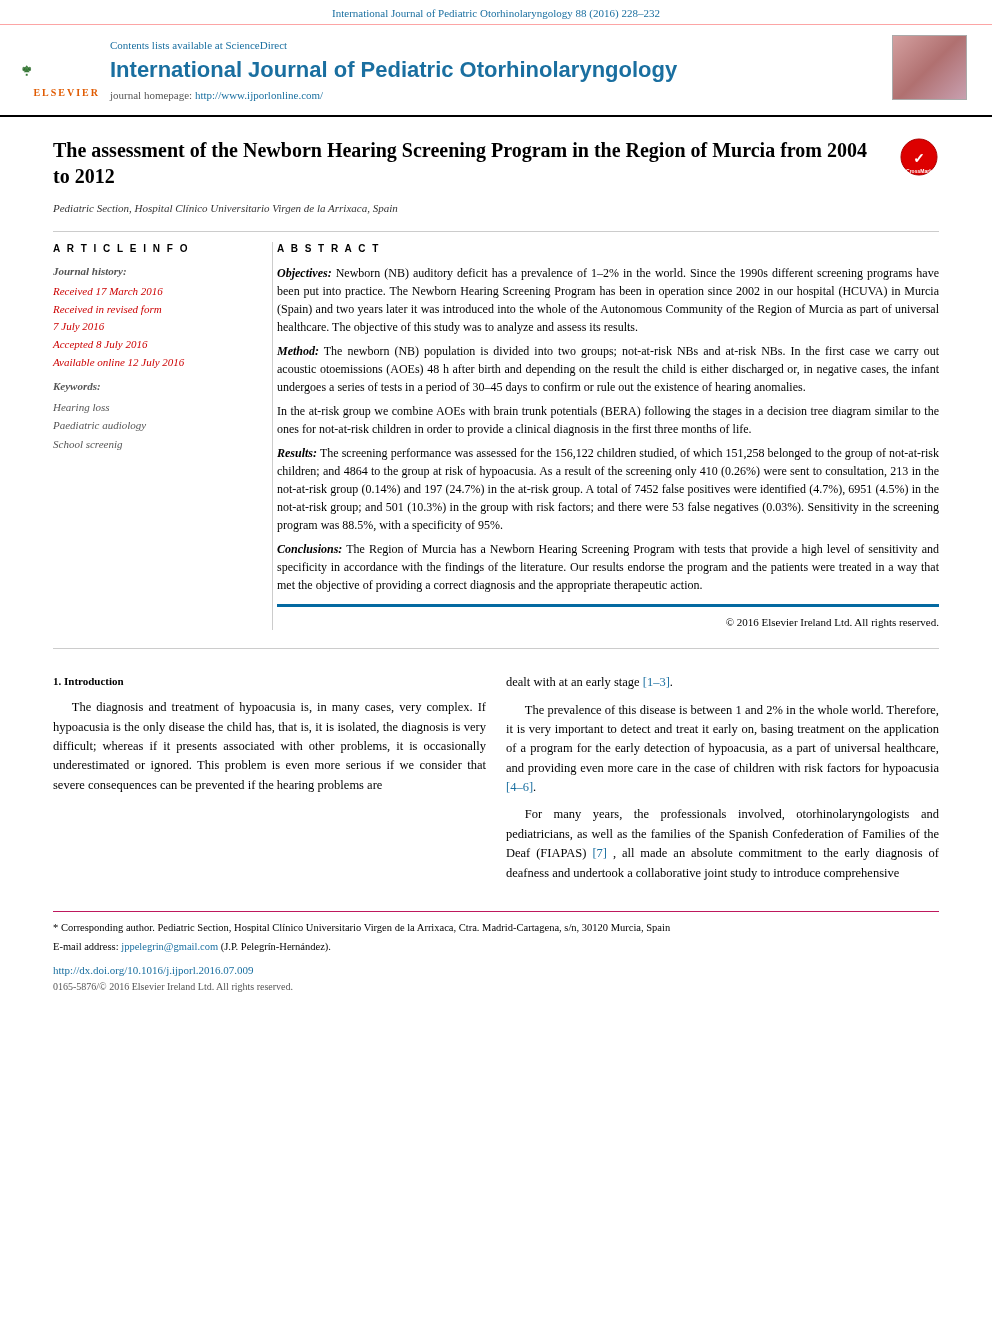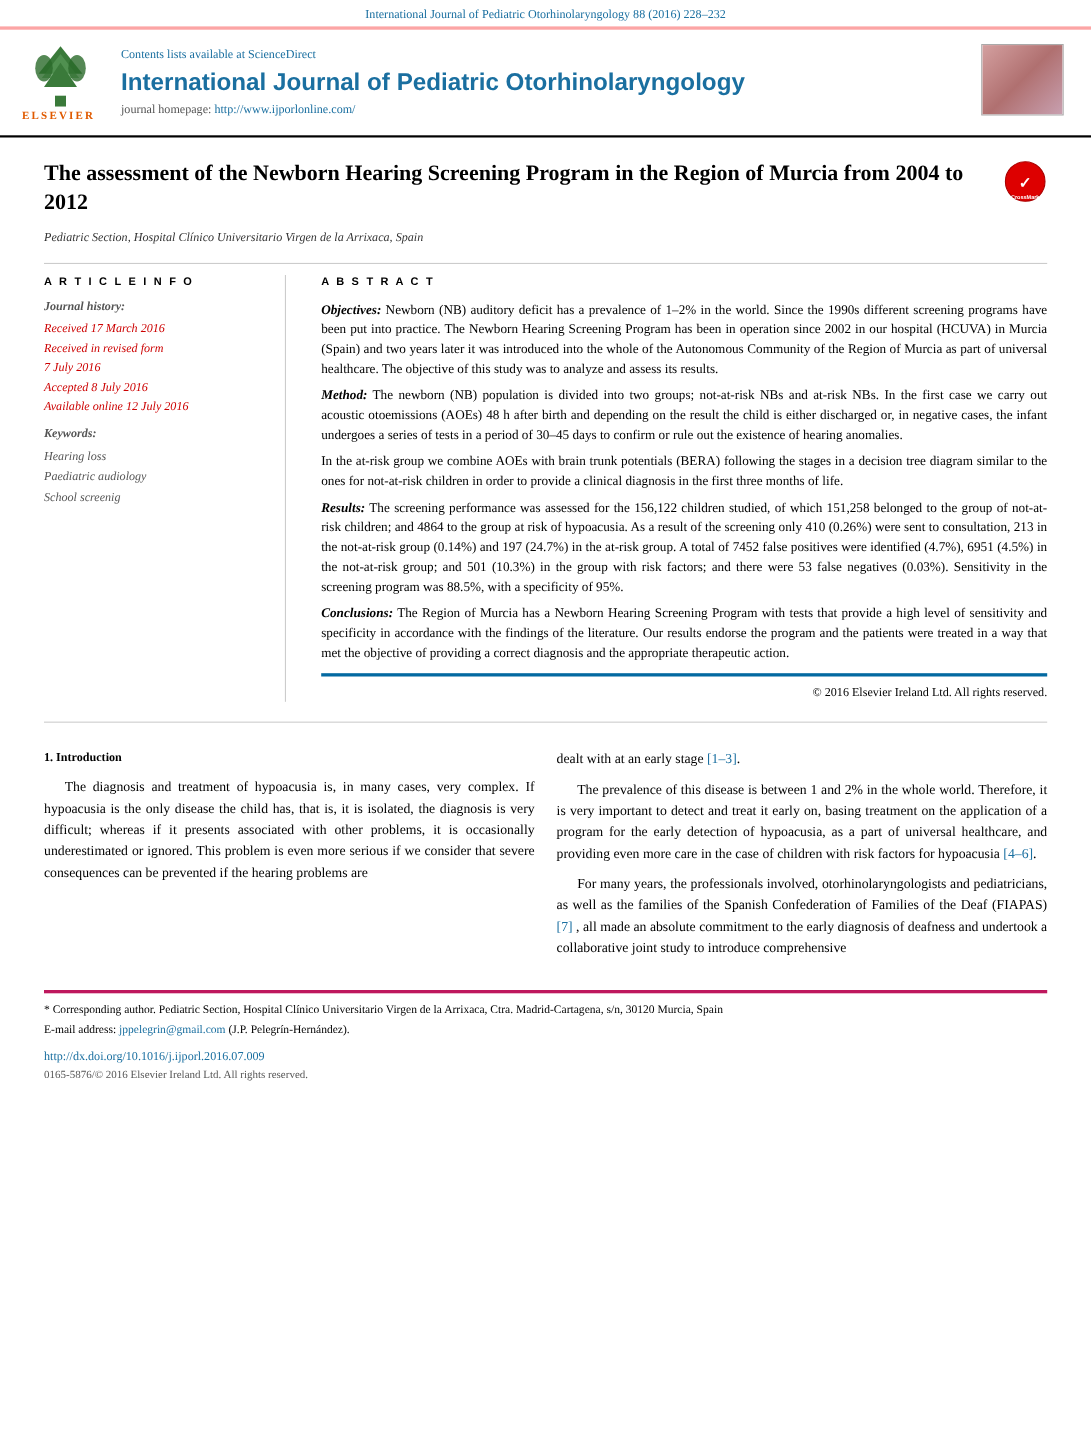--- a/index.html
+++ b/index.html
@@ -11,34 +11,34 @@
       min-height: 1323px;
       font-size: 13px;
       line-height: 1.4;
     }
     .top-bar {
       background: #fff;
       text-align: center;
       padding: 6px 0 3px;
       font-size: 11px;
       color: #1a6fa0;
-      border-bottom: 3px solid #fca5a5;
+      border-bottom: 1px solid #fca5a5;
     }
     .journal-header {
       display: flex;
       align-items: center;
       padding: 10px 20px;
       border-bottom: 2px solid #000;
       gap: 10px;
     }
     .journal-header .left-logo {
       width: 80px;
       display: flex;
-      flex-direction: column;
-      align-items: flex-start;
+      flex-direction: row;
+      align-items: flex-end;
     }
     .elsevier-tree {
       width: 70px;
       height: 60px;
     }
     .elsevier-label {
       font-size: 10px;
       font-weight: bold;
       color: #e05a00;
       letter-spacing: 2px;
@@ -78,21 +78,21 @@
       border: 1px solid #aaa;
       overflow: hidden;
       position: relative;
     }
     .right-logo-img .inner-img {
       width: 100%;
       height: 100%;
       background: linear-gradient(135deg, #d4a0a0 0%, #b07070 50%, #c8a0b0 100%);
     }
     .main-content {
-      padding: 20px 40px;
+      padding: 20px 53px;
     }
     .article-title {
       font-size: 20px;
       font-weight: bold;
       color: #000;
       margin-bottom: 12px;
       line-height: 1.3;
       display: flex;
       align-items: flex-start;
       justify-content: space-between;
@@ -118,21 +118,21 @@
       color: #333;
       margin-bottom: 14px;
     }
     .divider {
       border: none;
       border-top: 1px solid #ccc;
       margin: 10px 0;
     }
     .two-col {
       display: flex;
-      gap: 32px;
+      gap: 4px;
     }
     .article-info {
       width: 220px;
       flex-shrink: 0;
       padding-right: 15px;
       border-right: 1px solid #ccc;
     }
     .abstract-section {
       flex: 1;
     }
@@ -212,21 +212,21 @@
     .intro-col p {
       margin-bottom: 8px;
       text-indent: 1.5em;
     }
     .intro-col p:first-child { text-indent: 0; }
     .ref-link {
       color: #1a6fa0;
       text-decoration: none;
     }
     .footnote-section {
-      border-top: 3px solid #be185d;
+      border-top: 1px solid #be185d;
       margin-top: 20px;
       padding-top: 8px;
       font-size: 10.5px;
       line-height: 1.5;
     }
     .footnote-section p { margin-bottom: 3px; }
     .doi-section {
       margin-top: 8px;
       font-size: 11px;
       color: #1a6fa0;

